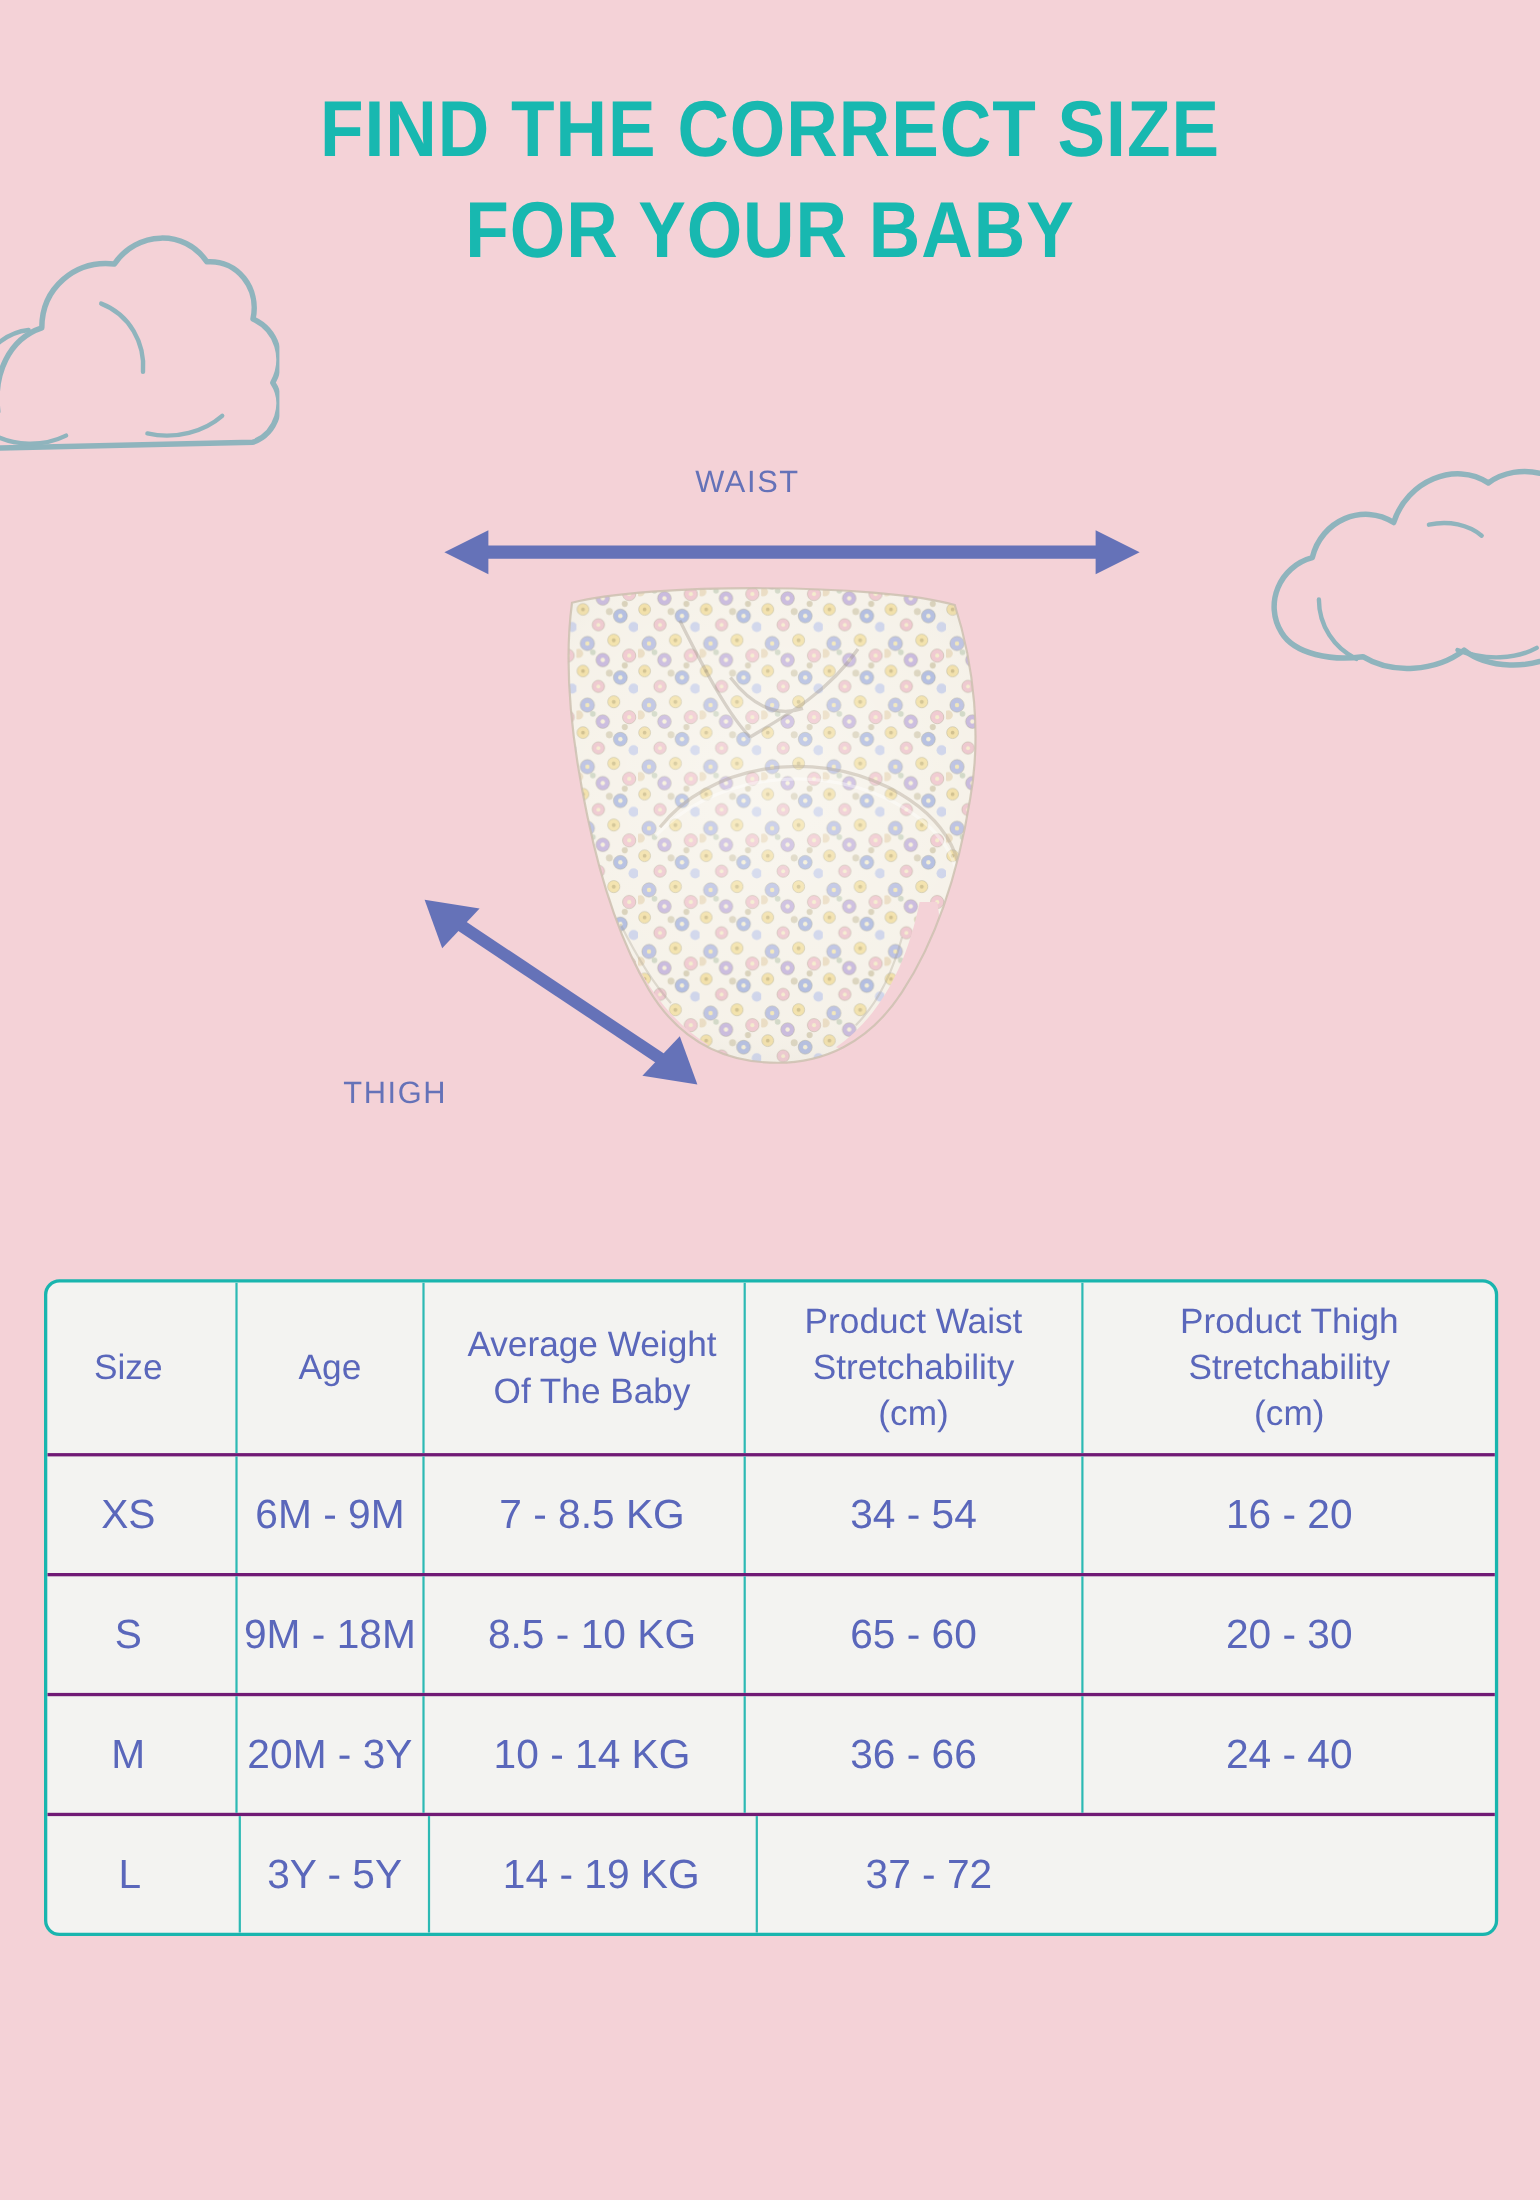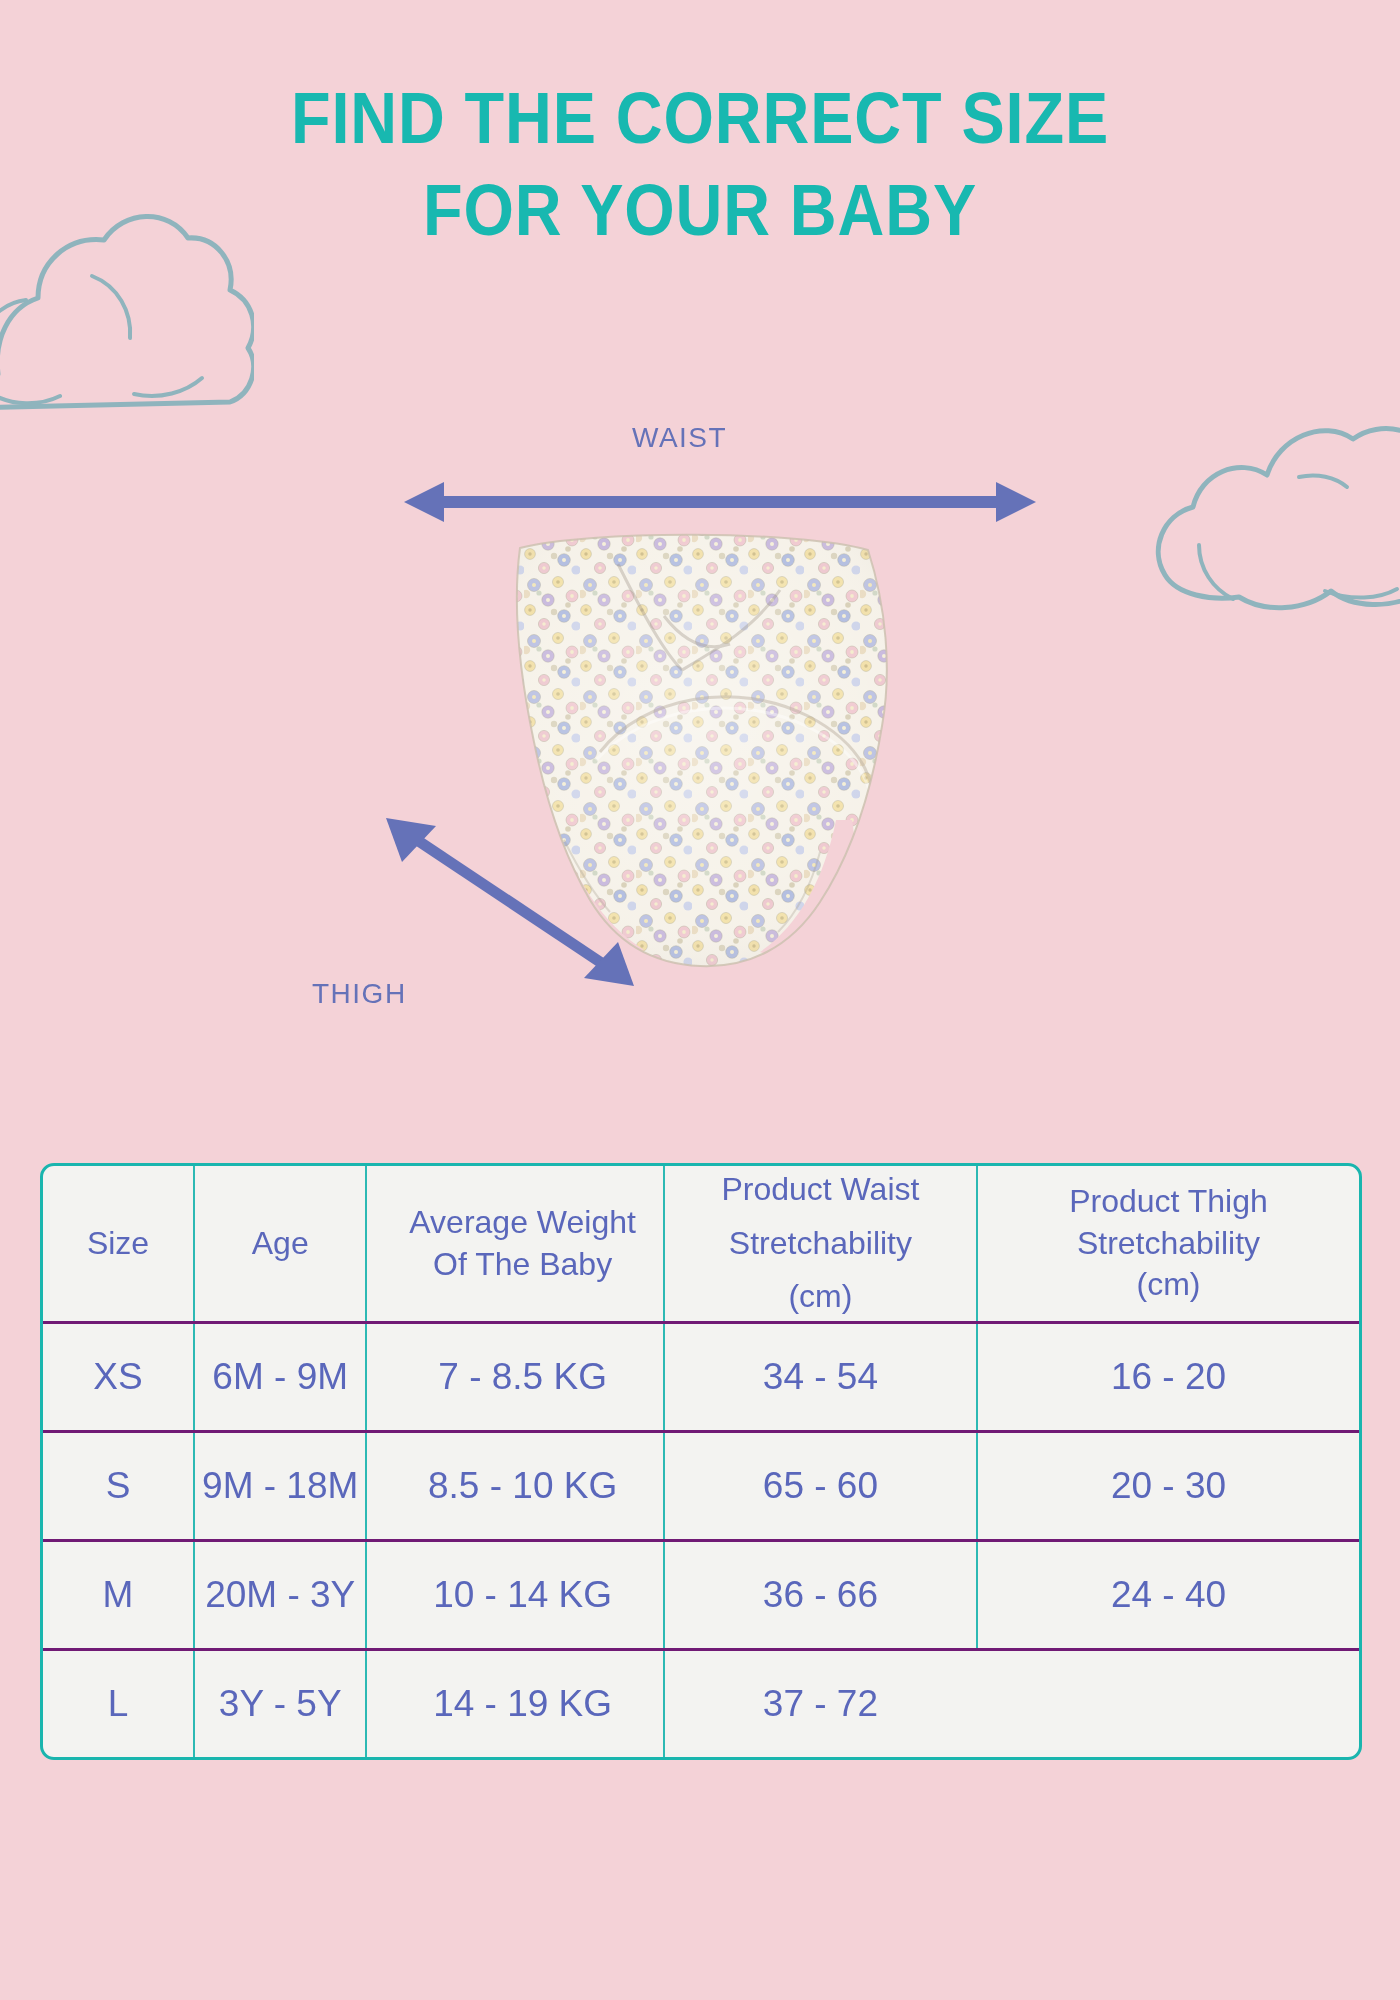--- a/index.html
+++ b/index.html
@@ -85,23 +85,23 @@
     text-align: center;
     display: flex;
     flex-direction: column;
     align-items: center;
     justify-content: center;
     padding: 6px 4px;
   }
   .tcell + .tcell { border-left: 2px solid #2cb9b4; }
 
   .c0 { width: 11.4%; }
-  .c1 { width: 13.1%; }
+  .c1 { width: 13.1%; margin-left: 24px; }
   .c2 { width: 22.6%; padding-left: 19px; }
-  .c3 { width: 23.8%; gap: 12px; }
+  .c3 { width: 23.8%; }
   .c4 { width: 29.1%; }
 
   .header-row .tcell {
     height: 155px;
     font-size: 32px;
     line-height: 1.3;
     font-weight: 400;
   }
   .data-row .tcell {
     height: 106px;

